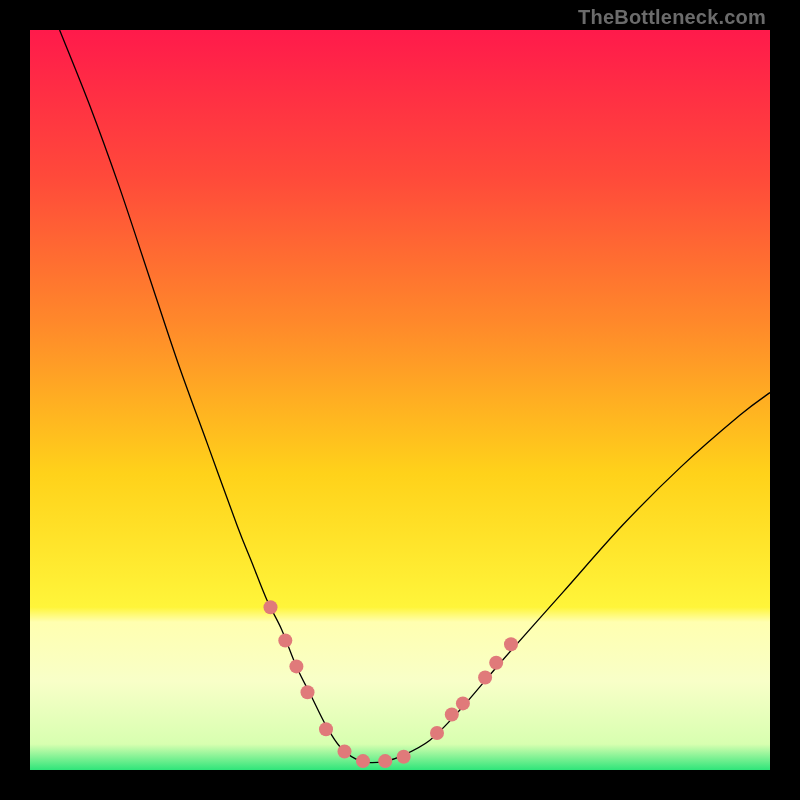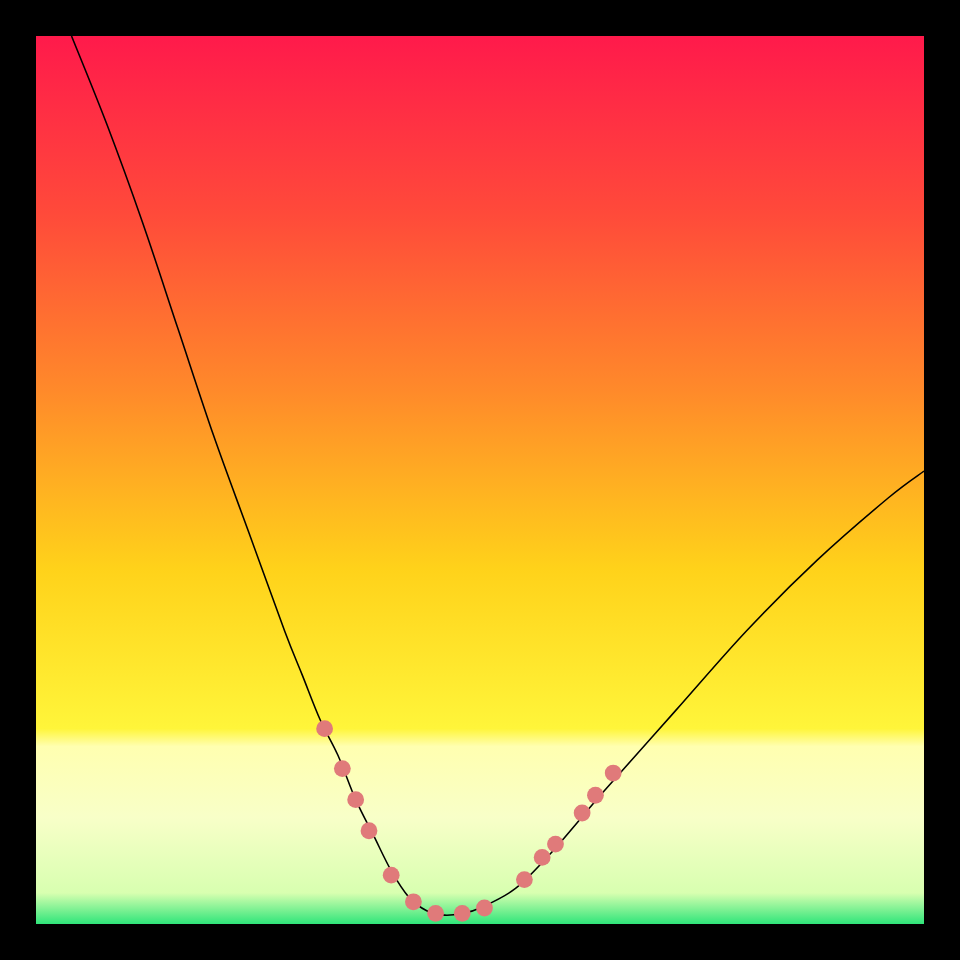--- a/index.html
+++ b/index.html
@@ -69,13 +69,14 @@
           <circle cx="373.70" cy="726.68" r="7" fill="#e07a7a"></circle>
           <circle cx="407.00" cy="703.00" r="7" fill="#e07a7a"></circle>
           <circle cx="421.80" cy="684.50" r="7" fill="#e07a7a"></circle>
           <circle cx="432.90" cy="673.40" r="7" fill="#e07a7a"></circle>
           <circle cx="455.10" cy="647.50" r="7" fill="#e07a7a"></circle>
           <circle cx="466.20" cy="632.70" r="7" fill="#e07a7a"></circle>
           <circle cx="481.00" cy="614.20" r="7" fill="#e07a7a"></circle>
         </g>
     </svg>
   </div>
+  <div class="watermark">TheBottleneck.com</div>
 </div>
 
 </body></html>

